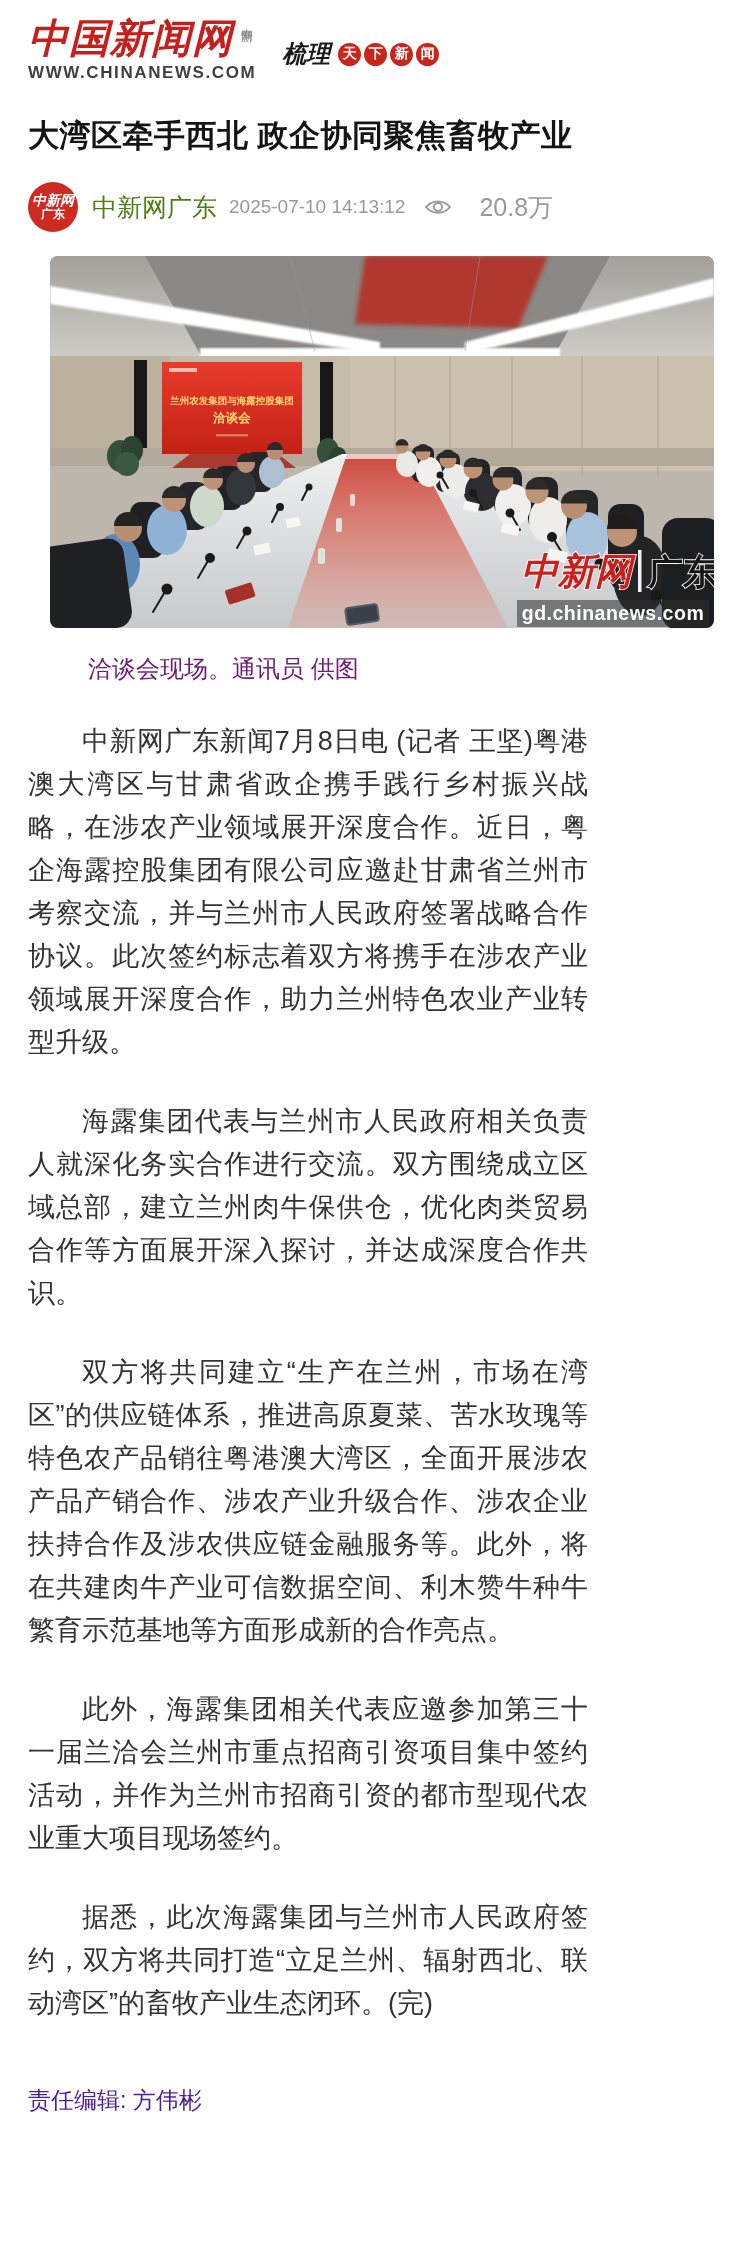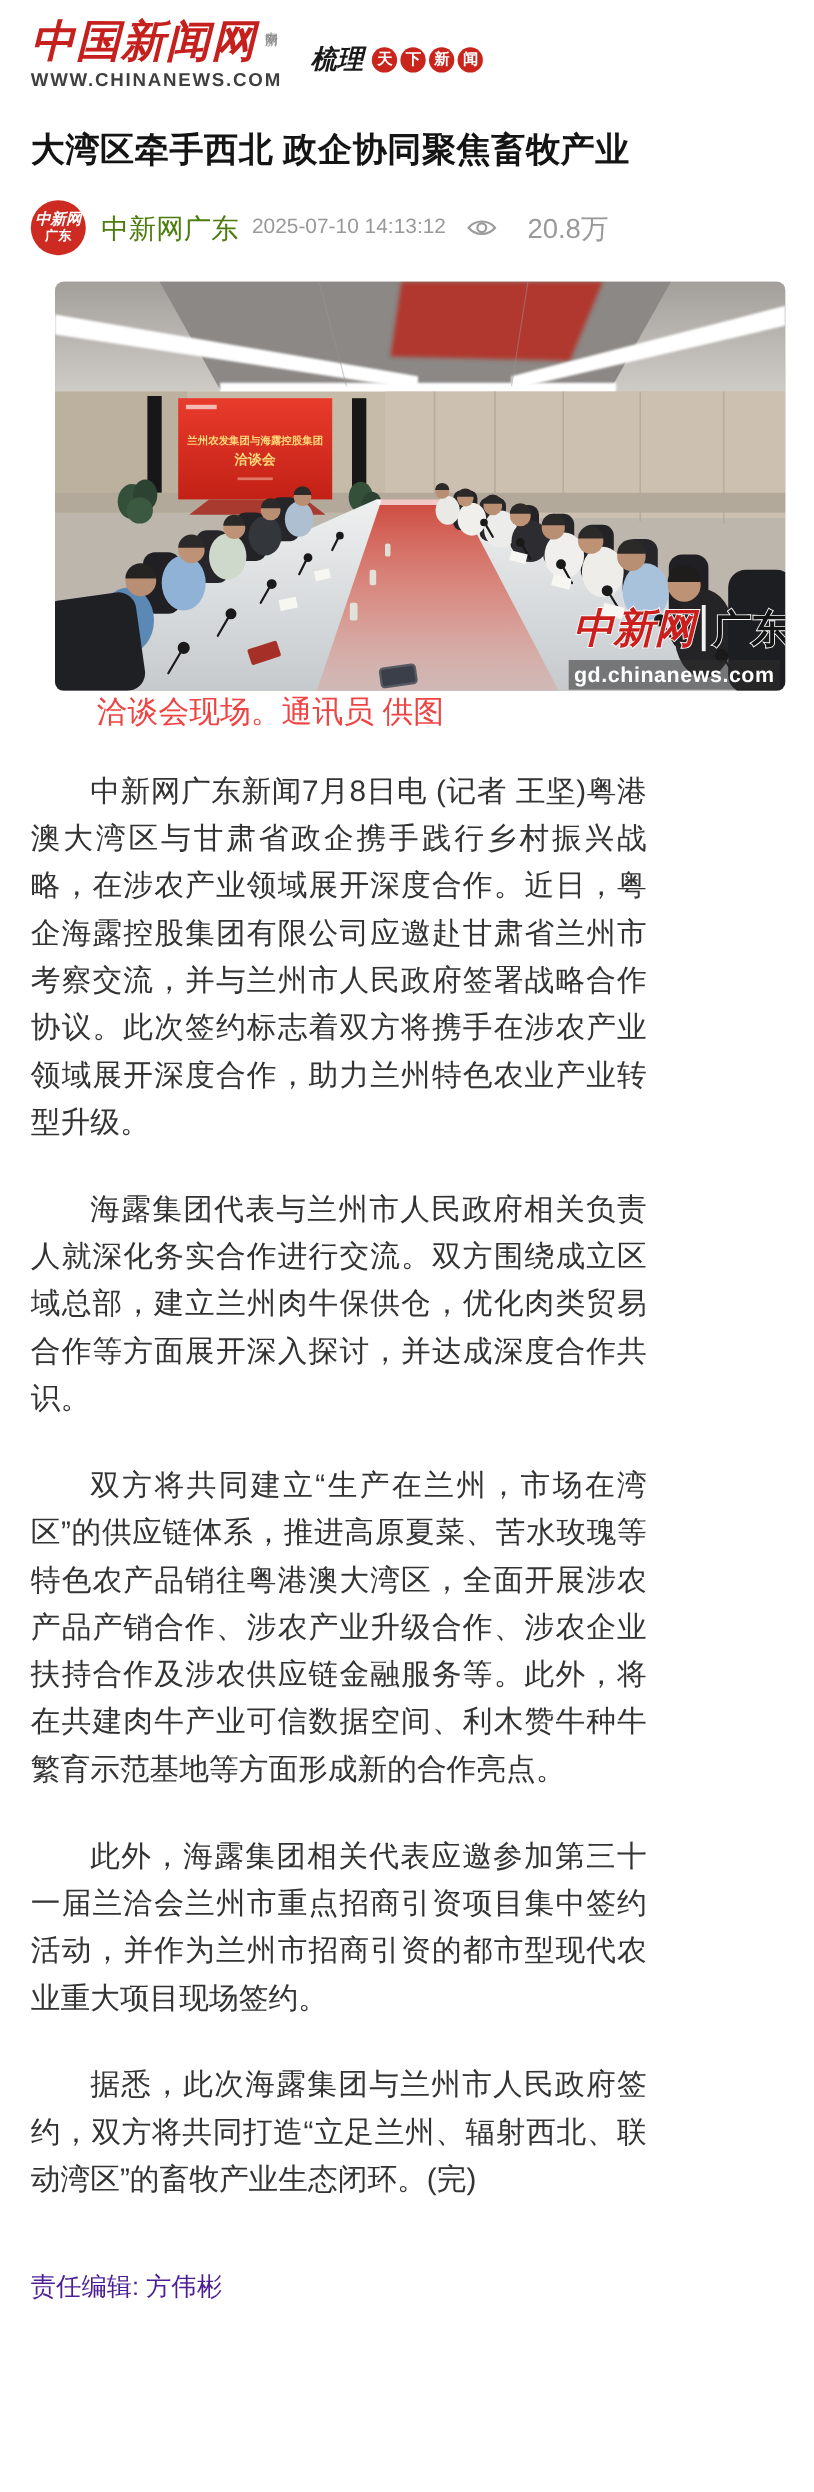--- a/index.html
+++ b/index.html
@@ -65,22 +65,22 @@
 
   
   figure.photo {
     margin:24px 22px 0;
     width:664px; height:372px; border-radius:8px; overflow:hidden;
     background:#bdb6ad; position:relative;
   }
   figure.photo svg { display:block; }
 
   .caption {
-    margin-top:4px; padding-left:60px;
-    font-size:28px; line-height:30px; color:#ef4444;
+    margin-top:26px; padding-left:60px;
+    font-size:24px; line-height:30px; color:#701a75;
   }
 
   
   .article-body { margin-top:24px; }
   .article-body p {
     font-size:27px; line-height:43px; color:#333;
     text-indent:2em; margin-top:36px;
     text-align:justify;
   }
   .editor-line { margin-top:60px; font-size:23px; color:#4c1d95; }

